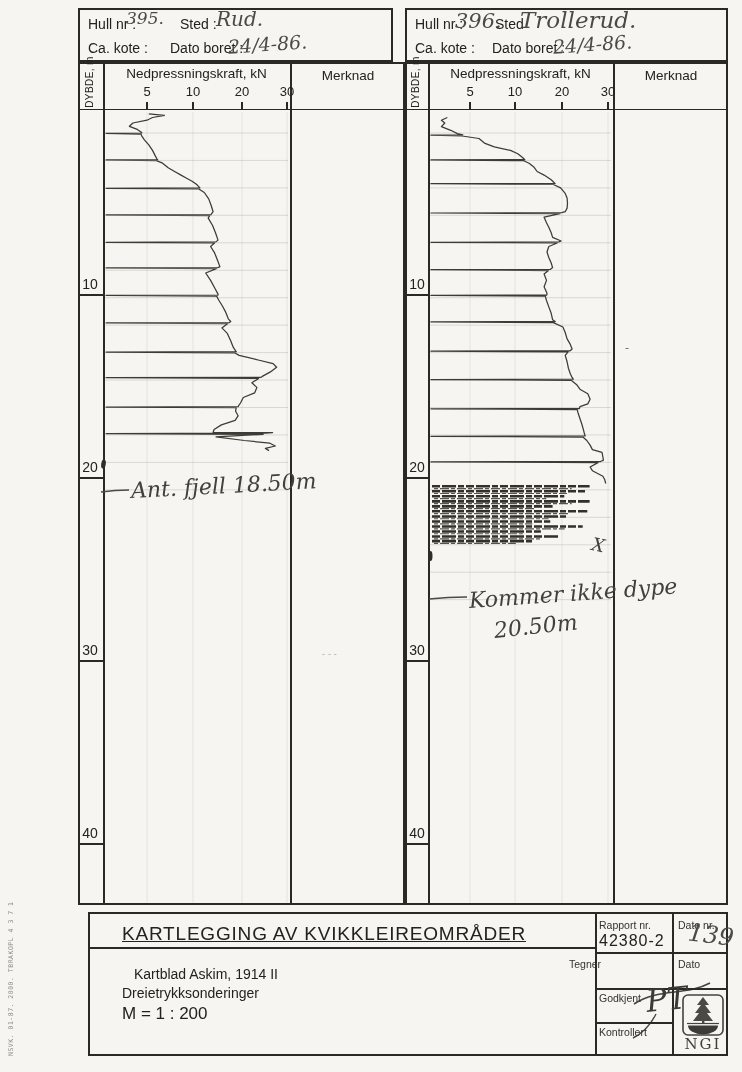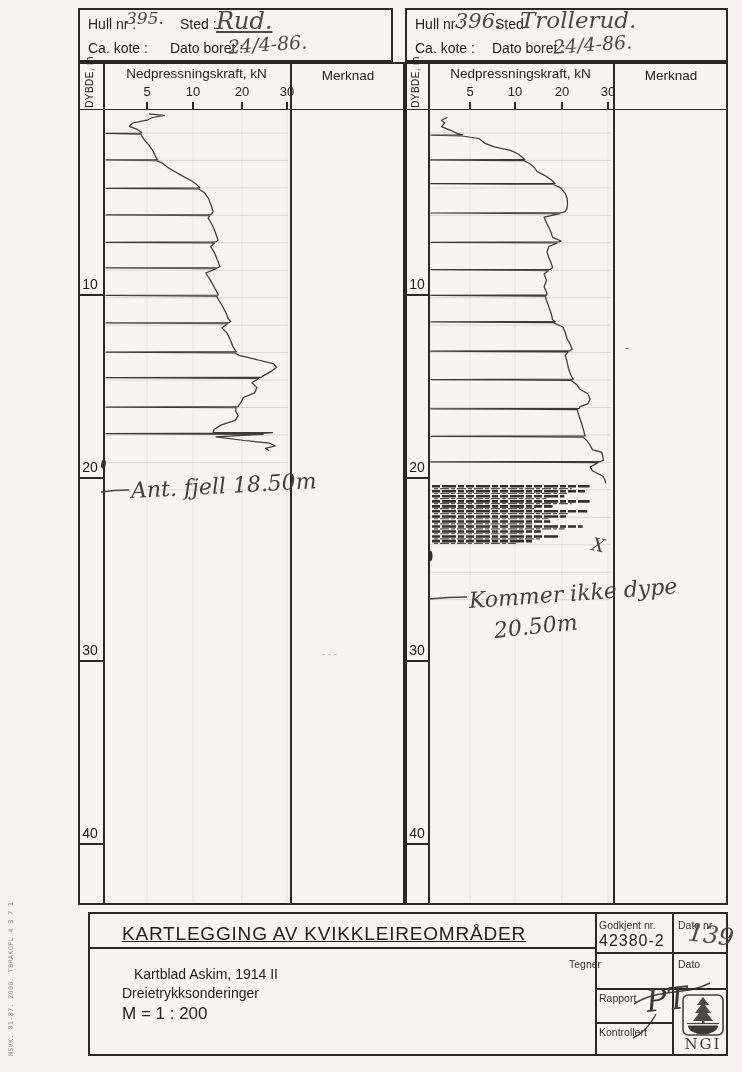--- a/index.html
+++ b/index.html
@@ -21,21 +21,21 @@
 <body>
 
 <div class="sheet">
 
   <div class="t" style="left:8px;top:1056px;width:230px;font-family:'DejaVu Sans Mono',monospace;font-size:6.5px;color:#8f8e8a;letter-spacing:.5px;transform:rotate(-90deg);transform-origin:0 0;">NSVK. 01-87. 2000. TBRAKOPL 4 3 7 1</div>
 
   <div class="frame" style="left:78px;top:8px;width:315px;height:54px;">
     <span class="t lbl" style="left:8px;top:6px;">Hull nr :</span>
     <span class="t hw" style="left:46px;top:-1px;font-size:17px;">395.</span>
     <span class="t lbl" style="left:100px;top:6px;">Sted :</span>
-    <span class="t hw" style="left:136px;top:-2px;font-size:24px;text-decoration:underline;">Rud.</span>
+    <span class="t hw" style="left:136px;top:-2px;font-size:20px;">Rud.</span>
     <span class="t lbl" style="left:8px;top:30px;">Ca. kote :</span>
     <span class="t lbl" style="left:90px;top:30px;">Dato boret :</span>
     <span class="t hw" style="left:148px;top:24px;font-size:19px;transform:rotate(-4deg);">24/4-86.</span>
   </div>
 
   <div class="frame" style="left:405px;top:8px;width:323px;height:54px;">
     <span class="t lbl" style="left:8px;top:6px;">Hull nr :</span>
     <span class="t hw" style="left:48px;top:-1px;font-size:21px;">396.</span>
     <span class="t lbl" style="left:88px;top:6px;">Sted</span>
     <span class="t hw" style="left:113px;top:-3px;font-size:23px;">Trollerud.</span>
@@ -146,27 +146,27 @@
     <div class="t" style="left:32px;top:9px;font-size:19px;letter-spacing:.8px;text-decoration:underline;">KARTLEGGING AV KVIKKLEIREOMRÅDER</div>
     <div class="t" style="left:44px;top:52px;font-size:14px;">Kartblad Askim, 1914 II</div>
     <div class="t" style="left:32px;top:71px;font-size:14px;">Dreietrykksonderinger</div>
     <div class="t" style="left:32px;top:90px;font-size:17px;">M = 1 : 200</div>
 
     <div class="line" style="left:582px;top:0;width:1.5px;height:140px;"></div>
     <div class="line" style="left:505px;top:38px;width:131px;height:1.5px;"></div>
     <div class="line" style="left:505px;top:74px;width:131px;height:1.5px;"></div>
     <div class="line" style="left:505px;top:108px;width:77px;height:1.5px;"></div>
 
-    <span class="t small-lbl" style="left:509px;top:5px;">Godkjent nr.</span>
+    <span class="t small-lbl" style="left:509px;top:5px;">Rapport nr.</span>
     <span class="t" style="left:509px;top:18px;font-size:16px;letter-spacing:1px;">42380-2</span>
     <span class="t small-lbl" style="left:588px;top:5px;">Dato nr.</span>
     <span class="t hw" style="left:598px;top:8px;font-size:24px;transform:rotate(7deg);">139</span>
     <span class="t small-lbl" style="left:479px;top:44px;">Tegner</span>
     <span class="t small-lbl" style="left:588px;top:44px;">Dato</span>
-    <span class="t small-lbl" style="left:509px;top:78px;">Rapport</span>
+    <span class="t small-lbl" style="left:509px;top:78px;">Godkjent</span>
     <span class="t hw" style="left:556px;top:68px;font-size:31px;transform:rotate(-6deg);color:#3b3a36;">PT</span>
     <span class="t small-lbl" style="left:509px;top:112px;">Kontrollert</span>
     <div class="t" style="left:589px;top:122px;width:48px;text-align:center;font-family:'DejaVu Serif',serif;font-size:15px;letter-spacing:2px;color:#3f3e3a;">NGI</div>
   </div>
 
 <div class="line" style="left:146px;top:102px;width:2px;height:7px;"></div>
     <div class="tick-num" style="left:135px;top:84px;">5</div>
     <div class="line" style="left:192px;top:102px;width:2px;height:7px;"></div>
     <div class="tick-num" style="left:181px;top:84px;">10</div>
     <div class="line" style="left:241px;top:102px;width:2px;height:7px;"></div>

